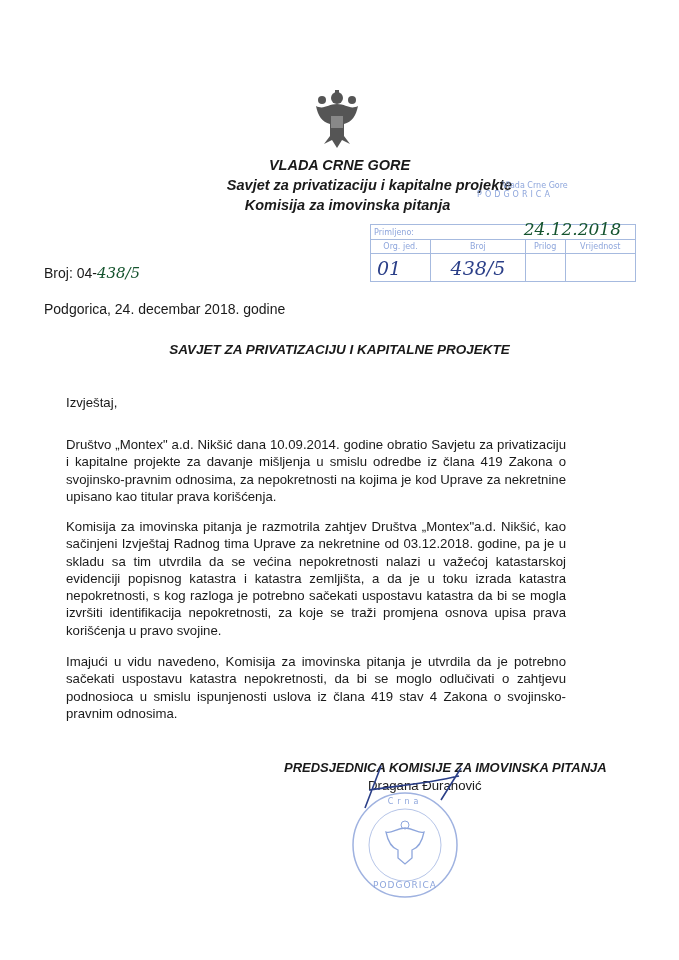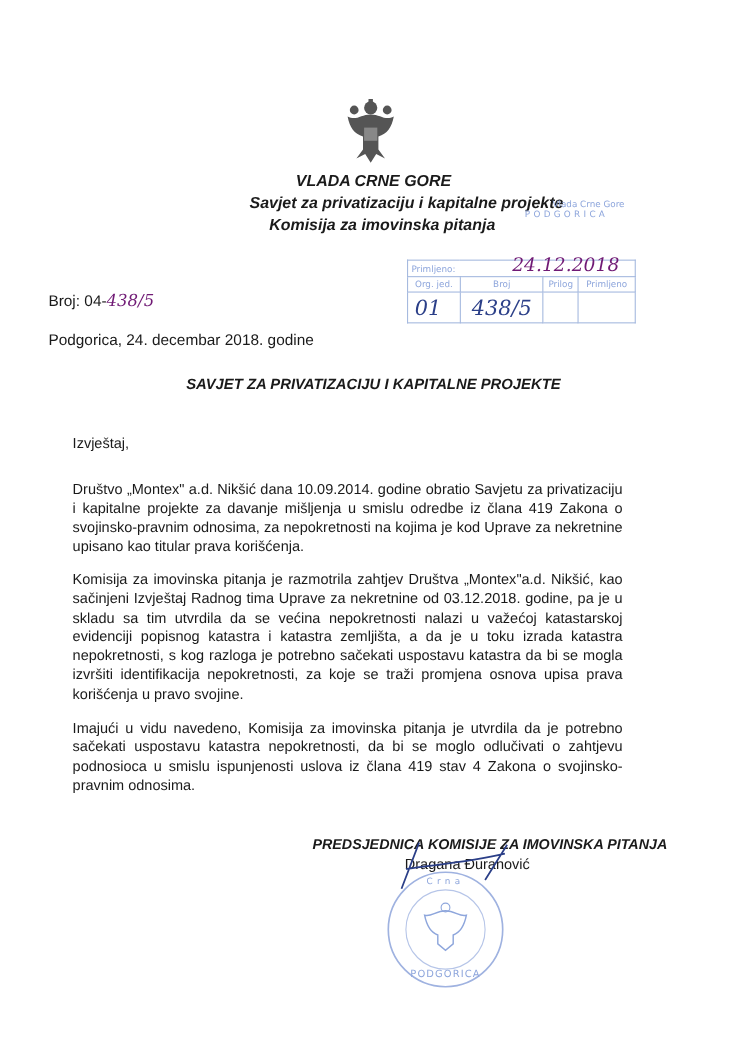--- a/index.html
+++ b/index.html
@@ -8,23 +8,23 @@
   .abs { position:absolute; }
   .coat { left:310px; top:88px; width:54px; height:62px; }
   .hdr { left:0; width:679px; text-align:center; font-style:italic; font-weight:bold; font-size:14.5px; line-height:19px; }
   .hdr1 { top:156px; }
   .hdr2 { top:176px; left:30px; }
   .hdr3 { top:196px; left:8px; }
   .stamp-top { left:400px; top:181px; width:230px; text-align:center; color:#4a72c8; font-family:"DejaVu Sans", sans-serif; }
   .stamp-small { font-size:8px; line-height:9px; color:#8ea6dc; padding-left:40px; }
   .stamp-big { font-size:13px; font-weight:bold; line-height:14px; letter-spacing:0.5px; color:#5b80cf; }
   .stamp-city { font-size:8px; letter-spacing:3px; color:#8ea6dc; line-height:10px; }
-  .stamp-table { left:370px; top:236px; width:208px; border-collapse:collapse; font-family:"DejaVu Sans", sans-serif; }
+  .stamp-table { left:370px; top:224px; width:266px; border-collapse:collapse; font-family:"DejaVu Sans", sans-serif; }
   .stamp-table td { border:1px solid #a6badf; font-size:8px; color:#8ea6dc; text-align:center; padding:0; }
-  .hand { font-family:"DejaVu Serif", serif; font-style:italic; color:#701a75; }
+  .hand { font-family:"DejaVu Serif", serif; font-style:italic; color:#14532d; }
   .meta { left:44px; font-size:14px; line-height:19px; }
   .title { top:342px; left:0; width:679px; text-align:center; font-weight:bold; font-style:italic; font-size:13.5px; }
   .body { left:66px; width:500px; font-size:13.2px; line-height:17.3px; text-align:justify; }
   .sig-title { left:284px; top:760px; font-weight:bold; font-style:italic; font-size:13px; }
   .sig-name { left:368px; top:778px; font-size:13.2px; }
   .seal { left:350px; top:790px; width:110px; height:110px; }
 </style>
 </head>
 <body>
 
@@ -52,21 +52,21 @@
       <tr style="height:15px">
     <td colspan="4" style="text-align:left;padding-left:3px;position:relative;">
       <span>Primljeno:</span>
       <span class="hand" style="position:absolute;right:14px;top:-6px;font-size:17px;">24.12.2018</span>
     </td>
   </tr>
   <tr style="height:14px">
     <td>Org. jed.</td>
     <td>Broj</td>
     <td>Prilog</td>
-    <td>Primljeno</td>
+    <td>Vrijednost</td>
   </tr>
   <tr style="height:28px">
     <td class="hand" style="font-size:19px;color:#2b3f88;text-align:left;padding-left:6px;margin-top:36px;">01</td>
     <td class="hand" style="font-size:19px;color:#2b3f88;">438/5</td>
     <td></td>
     <td></td>
   </tr>
 </tbody>
   </table>
 

